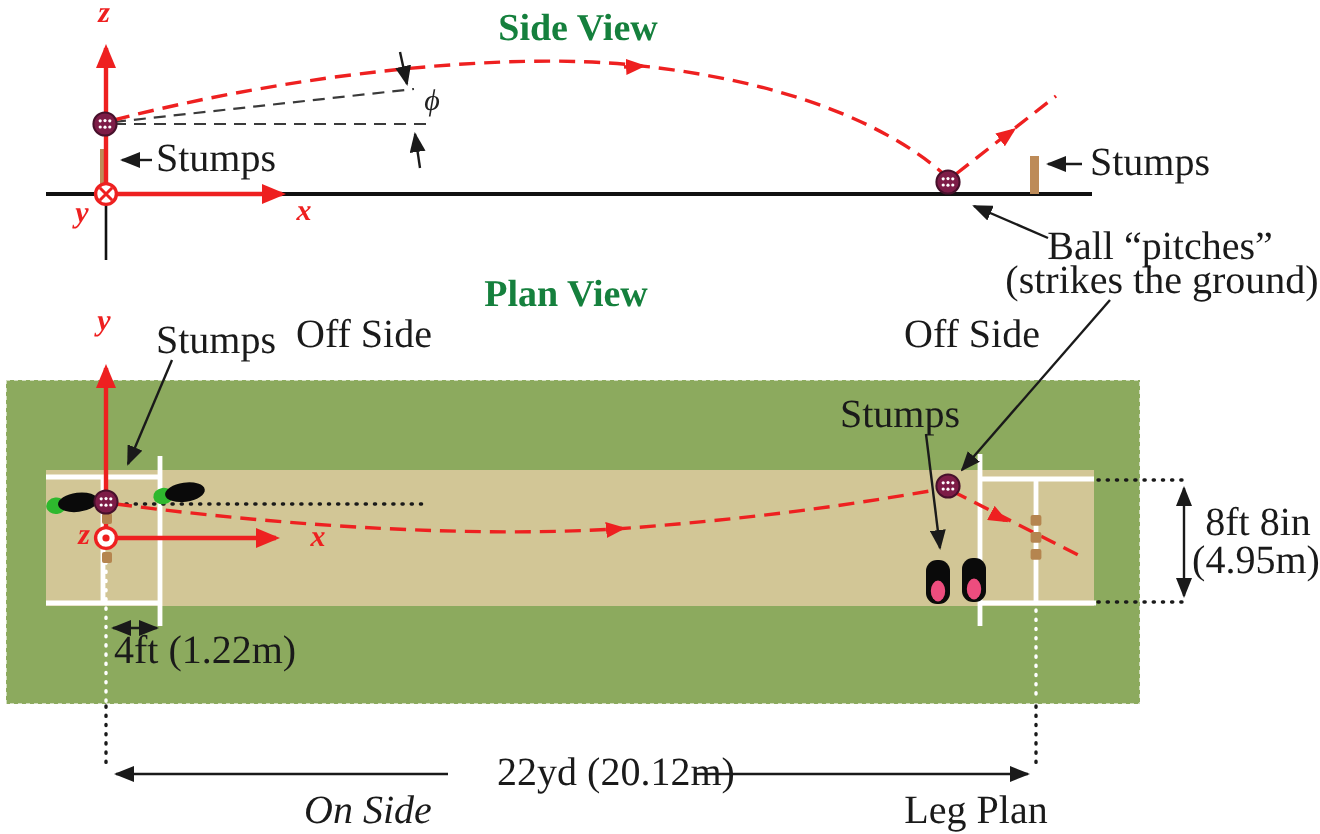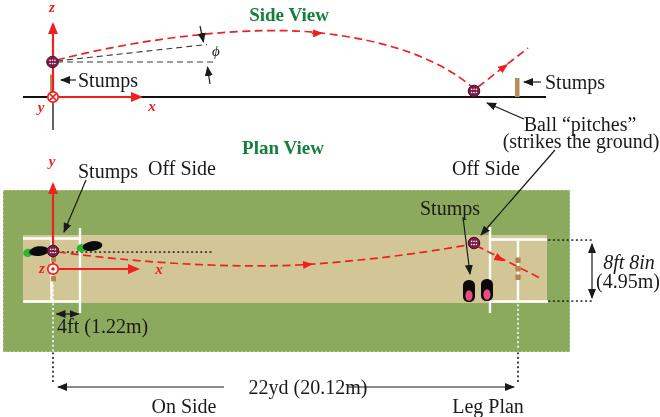--- a/index.html
+++ b/index.html
@@ -172,19 +172,19 @@
   <div class="lbl ctr" style="left:580px;top:124px;">Ball “pitches”</div>
   <div class="lbl ctr" style="left:581px;top:141px;">(strikes the ground)</div>
 
   <div class="lbl lft" style="left:78px;top:171px;">Stumps</div>
   <div class="lbl ctr" style="left:182px;top:168px;">Off Side</div>
   <div class="lbl ctr" style="left:486px;top:168px;">Off Side</div>
   <div class="lbl ctr" style="left:450px;top:208px;">Stumps</div>
 
   <div class="lbl lft" style="left:57px;top:326px;">4ft (1.22m)</div>
   <div class="lbl ctr" style="left:286px;top:387px;margin-left:22px;">22yd (20.12m)</div>
-  <div class="lbl ctr" style="left:629px;top:262px;font-style:italic;">8ft 8in</div>
+  <div class="lbl ctr" style="left:629px;top:262px;">8ft 8in</div>
   <div class="lbl ctr" style="left:628px;top:281px;">(4.95m)</div>
 
-  <div class="lbl ctr" style="left:184px;top:406px;">On Side</div>
+  <div class="lbl ctr" style="left:184px;top:406px;font-style:italic;">On Side</div>
   <div class="lbl ctr" style="left:488px;top:406px;">Leg Plan</div>
 
 </div>
 
 </body></html>

